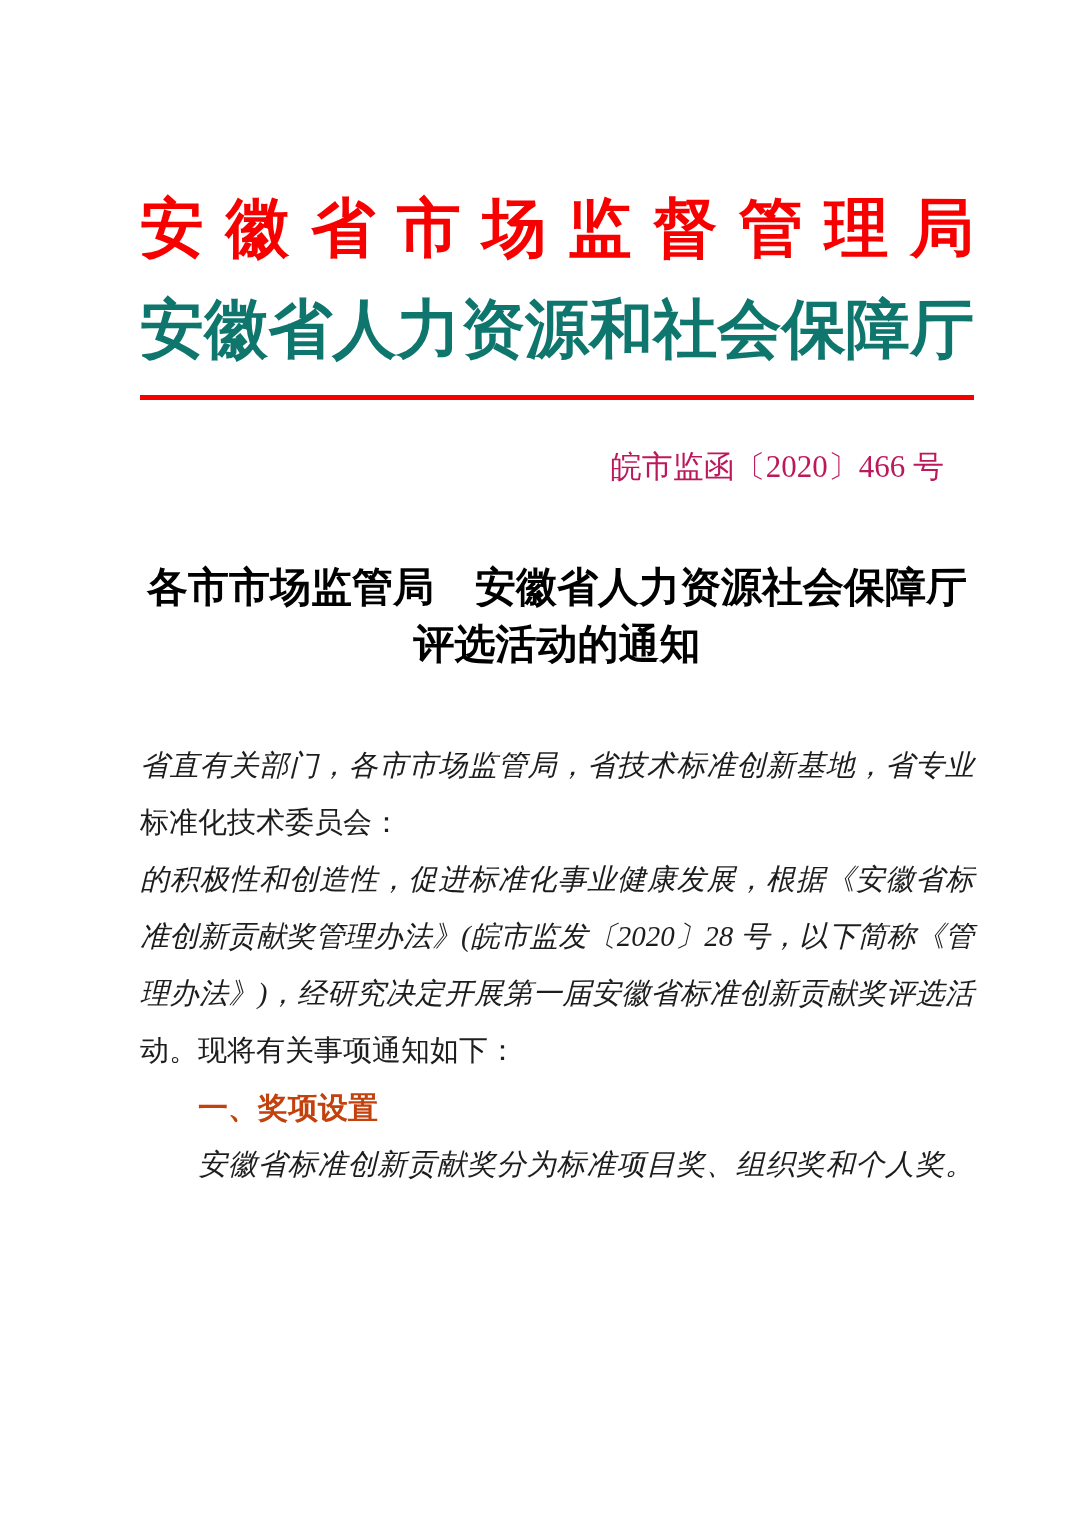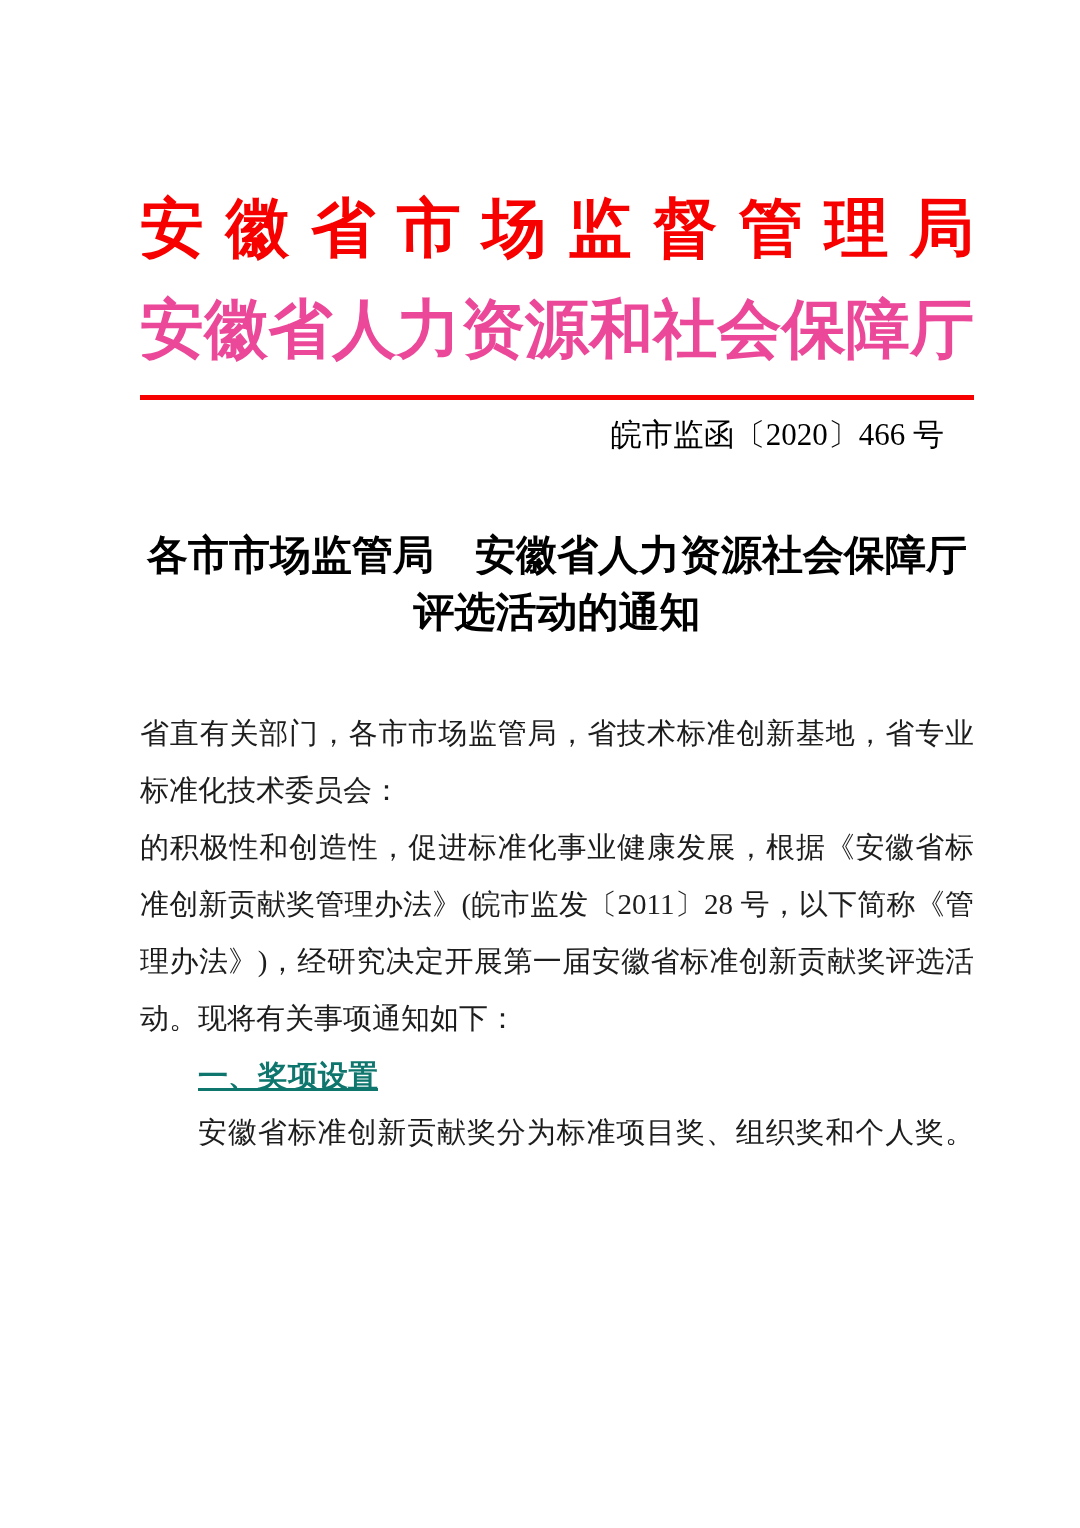--- a/index.html
+++ b/index.html
@@ -30,26 +30,26 @@
     text-align: justify;
     text-align-last: justify;
     white-space: nowrap;
   }
   .red-rule {
     height: 5px;
     background: #f70000;
     margin-top: 15px;
   }
   .doc-number {
-    margin-top: 15px;
+    margin-top: 47px;
     font-size: 31px;
     line-height: 40px;
     text-align: right;
     padding-right: 30px;
-    color: #000000;
+    color: #be185d;
   }
   
   .title-block {
     margin-top: 72px;
     text-align: center;
     font-weight: bold;
     color: #000000;
     font-size: 41px;
     line-height: 57px;
   }
@@ -59,56 +59,56 @@
     font-size: 29px;
     line-height: 57px;
     color: #1d1d1d;
   }
   .bline {
     white-space: nowrap;
   }
   .bline.j {
     text-align: justify;
     text-align-last: justify;
+    font-style: italic;
   }
   .bline.ind {
     padding-left: 58px;
   }
   .bline.hd {
     font-family: "Liberation Sans", "DejaVu Sans", sans-serif;
     font-weight: bold;
     font-size: 30px;
-    color: #0f766e;
-    text-decoration: underline;
+    color: #c2410c;
   }
 </style>
 </head>
 <body>
 
 <div class="page">
   <div class="content">
 
     <header>
       <div class="agency-line" style="color: rgb(247, 0, 0);">安徽省市场监督管理局</div>
-      <div class="agency-line" style="color: #ec4899;">安徽省人力资源和社会保障厅</div>
+      <div class="agency-line" style="color: #0f766e;">安徽省人力资源和社会保障厅</div>
       <div class="red-rule" style="background: rgb(247, 0, 0);"></div>
       <div class="doc-number">皖市监函〔2020〕466 号</div>
     </header>
 
     <section class="title-block">
       <div>各市市场监管局　安徽省人力资源社会保障厅</div>
       <div>评选活动的通知</div>
     </section>
 
     <main class="body-block">
 
     <div class="bline j">省直有关部门，各市市场监管局，省技术标准创新基地，省专业</div>
         <div class="bline">标准化技术委员会：</div>
         <div class="bline j">的积极性和创造性，促进标准化事业健康发展，根据《安徽省标</div>
-        <div class="bline j">准创新贡献奖管理办法》(皖市监发〔2011〕28 号，以下简称《管</div>
+        <div class="bline j">准创新贡献奖管理办法》(皖市监发〔2020〕28 号，以下简称《管</div>
         <div class="bline j">理办法》)，经研究决定开展第一届安徽省标准创新贡献奖评选活</div>
         <div class="bline">动。现将有关事项通知如下：</div>
         <div class="bline ind hd">一、奖项设置</div>
         <div class="bline j ind">安徽省标准创新贡献奖分为标准项目奖、组织奖和个人奖。</div>
       </main>
 
   </div>
 </div>
 
 </body></html>

